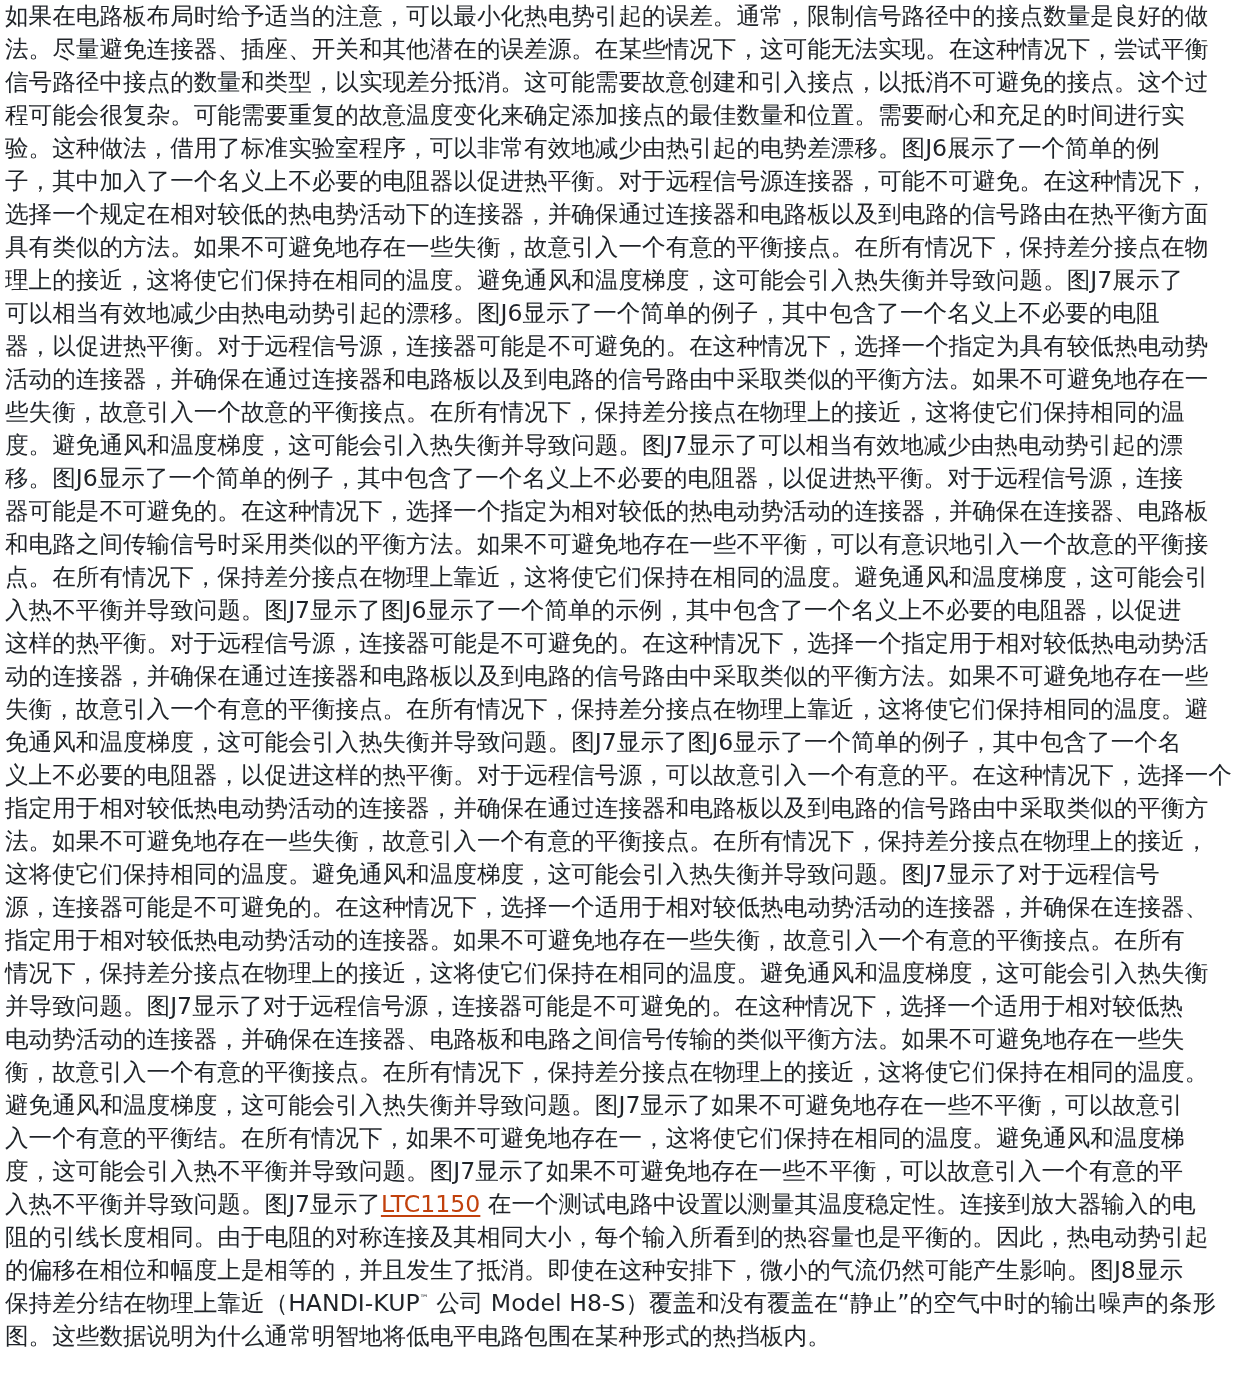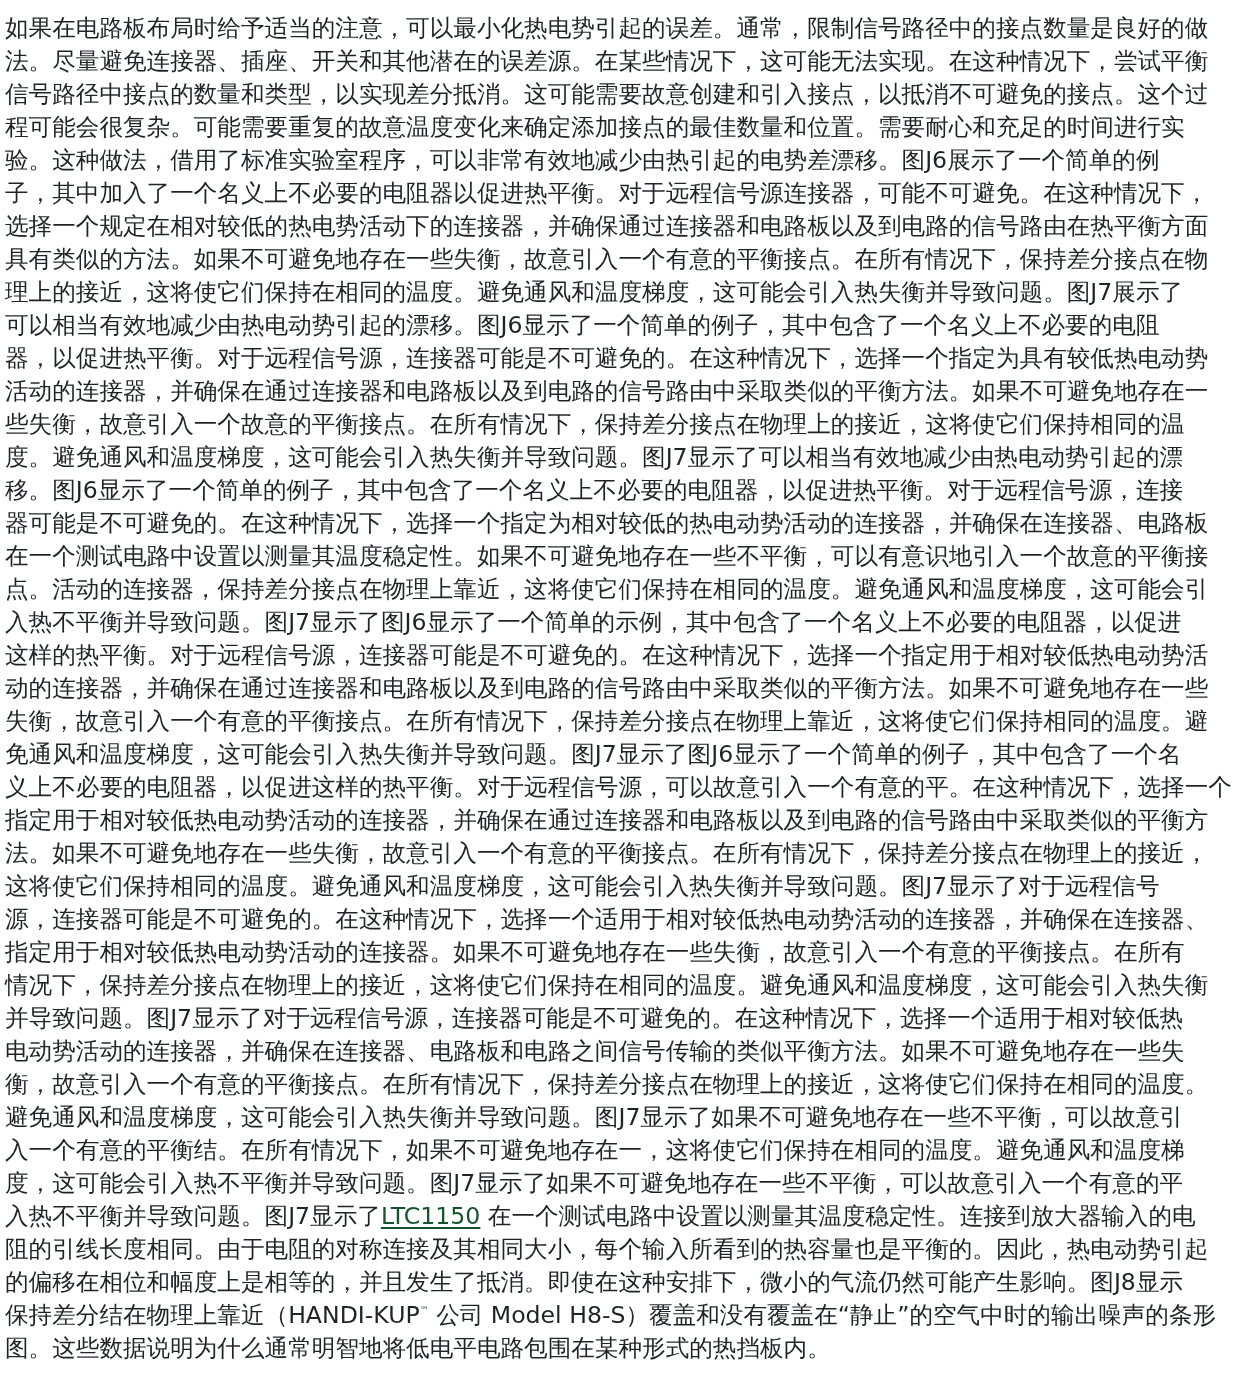--- a/index.html
+++ b/index.html
@@ -7,33 +7,33 @@
       padding: 0;
       background: #ffffff;
     }
     body {
       width: 1240px;
       height: 1396px;
       overflow: hidden;
     }
     .doc {
       position: relative;
-      padding: 12px 0 0 5px;
+      padding: 0 0 0 5px;
       color: #1f2328;
       font-family: "DejaVu Sans", "Liberation Sans", sans-serif;
       font-size: 23.6px;
       line-height: 33px;
     }
     .line {
       display: block;
       white-space: nowrap;
       height: 33px;
     }
     .link {
-      color: #14532d;
+      color: #c2410c;
       text-decoration: underline;
       text-underline-offset: 3px;
       cursor: pointer;
     }
     sup.tm {
       font-size: 9px;
       vertical-align: 10px;
       line-height: 0;
     }
   </style>
@@ -51,22 +51,22 @@
     <span class="line">选择一个规定在相对较低的热电势活动下的连接器，并确保通过连接器和电路板以及到电路的信号路由在热平衡方面</span>
     <span class="line">具有类似的方法。如果不可避免地存在一些失衡，故意引入一个有意的平衡接点。在所有情况下，保持差分接点在物</span>
     <span class="line">理上的接近，这将使它们保持在相同的温度。避免通风和温度梯度，这可能会引入热失衡并导致问题。图J7展示了</span>
     <span class="line">可以相当有效地减少由热电动势引起的漂移。图J6显示了一个简单的例子，其中包含了一个名义上不必要的电阻</span>
     <span class="line">器，以促进热平衡。对于远程信号源，连接器可能是不可避免的。在这种情况下，选择一个指定为具有较低热电动势</span>
     <span class="line">活动的连接器，并确保在通过连接器和电路板以及到电路的信号路由中采取类似的平衡方法。如果不可避免地存在一</span>
     <span class="line">些失衡，故意引入一个故意的平衡接点。在所有情况下，保持差分接点在物理上的接近，这将使它们保持相同的温</span>
     <span class="line">度。避免通风和温度梯度，这可能会引入热失衡并导致问题。图J7显示了可以相当有效地减少由热电动势引起的漂</span>
     <span class="line">移。图J6显示了一个简单的例子，其中包含了一个名义上不必要的电阻器，以促进热平衡。对于远程信号源，连接</span>
     <span class="line">器可能是不可避免的。在这种情况下，选择一个指定为相对较低的热电动势活动的连接器，并确保在连接器、电路板</span>
-    <span class="line">在一个测试电路中设置以测量其温度稳定性。如果不可避免地存在一些不平衡，可以有意识地引入一个故意的平衡接</span>
-    <span class="line">点。活动的连接器，保持差分接点在物理上靠近，这将使它们保持在相同的温度。避免通风和温度梯度，这可能会引</span>
+    <span class="line">和电路之间传输信号时采用类似的平衡方法。如果不可避免地存在一些不平衡，可以有意识地引入一个故意的平衡接</span>
+    <span class="line">点。在所有情况下，保持差分接点在物理上靠近，这将使它们保持在相同的温度。避免通风和温度梯度，这可能会引</span>
     <span class="line">入热不平衡并导致问题。图J7显示了图J6显示了一个简单的示例，其中包含了一个名义上不必要的电阻器，以促进</span>
     <span class="line">这样的热平衡。对于远程信号源，连接器可能是不可避免的。在这种情况下，选择一个指定用于相对较低热电动势活</span>
     <span class="line">动的连接器，并确保在通过连接器和电路板以及到电路的信号路由中采取类似的平衡方法。如果不可避免地存在一些</span>
     <span class="line">失衡，故意引入一个有意的平衡接点。在所有情况下，保持差分接点在物理上靠近，这将使它们保持相同的温度。避</span>
     <span class="line">免通风和温度梯度，这可能会引入热失衡并导致问题。图J7显示了图J6显示了一个简单的例子，其中包含了一个名</span>
     <span class="line">义上不必要的电阻器，以促进这样的热平衡。对于远程信号源，可以故意引入一个有意的平。在这种情况下，选择一个</span>
     <span class="line">指定用于相对较低热电动势活动的连接器，并确保在通过连接器和电路板以及到电路的信号路由中采取类似的平衡方</span>
     <span class="line">法。如果不可避免地存在一些失衡，故意引入一个有意的平衡接点。在所有情况下，保持差分接点在物理上的接近，</span>
     <span class="line">这将使它们保持相同的温度。避免通风和温度梯度，这可能会引入热失衡并导致问题。图J7显示了对于远程信号</span>
     <span class="line">源，连接器可能是不可避免的。在这种情况下，选择一个适用于相对较低热电动势活动的连接器，并确保在连接器、</span>

